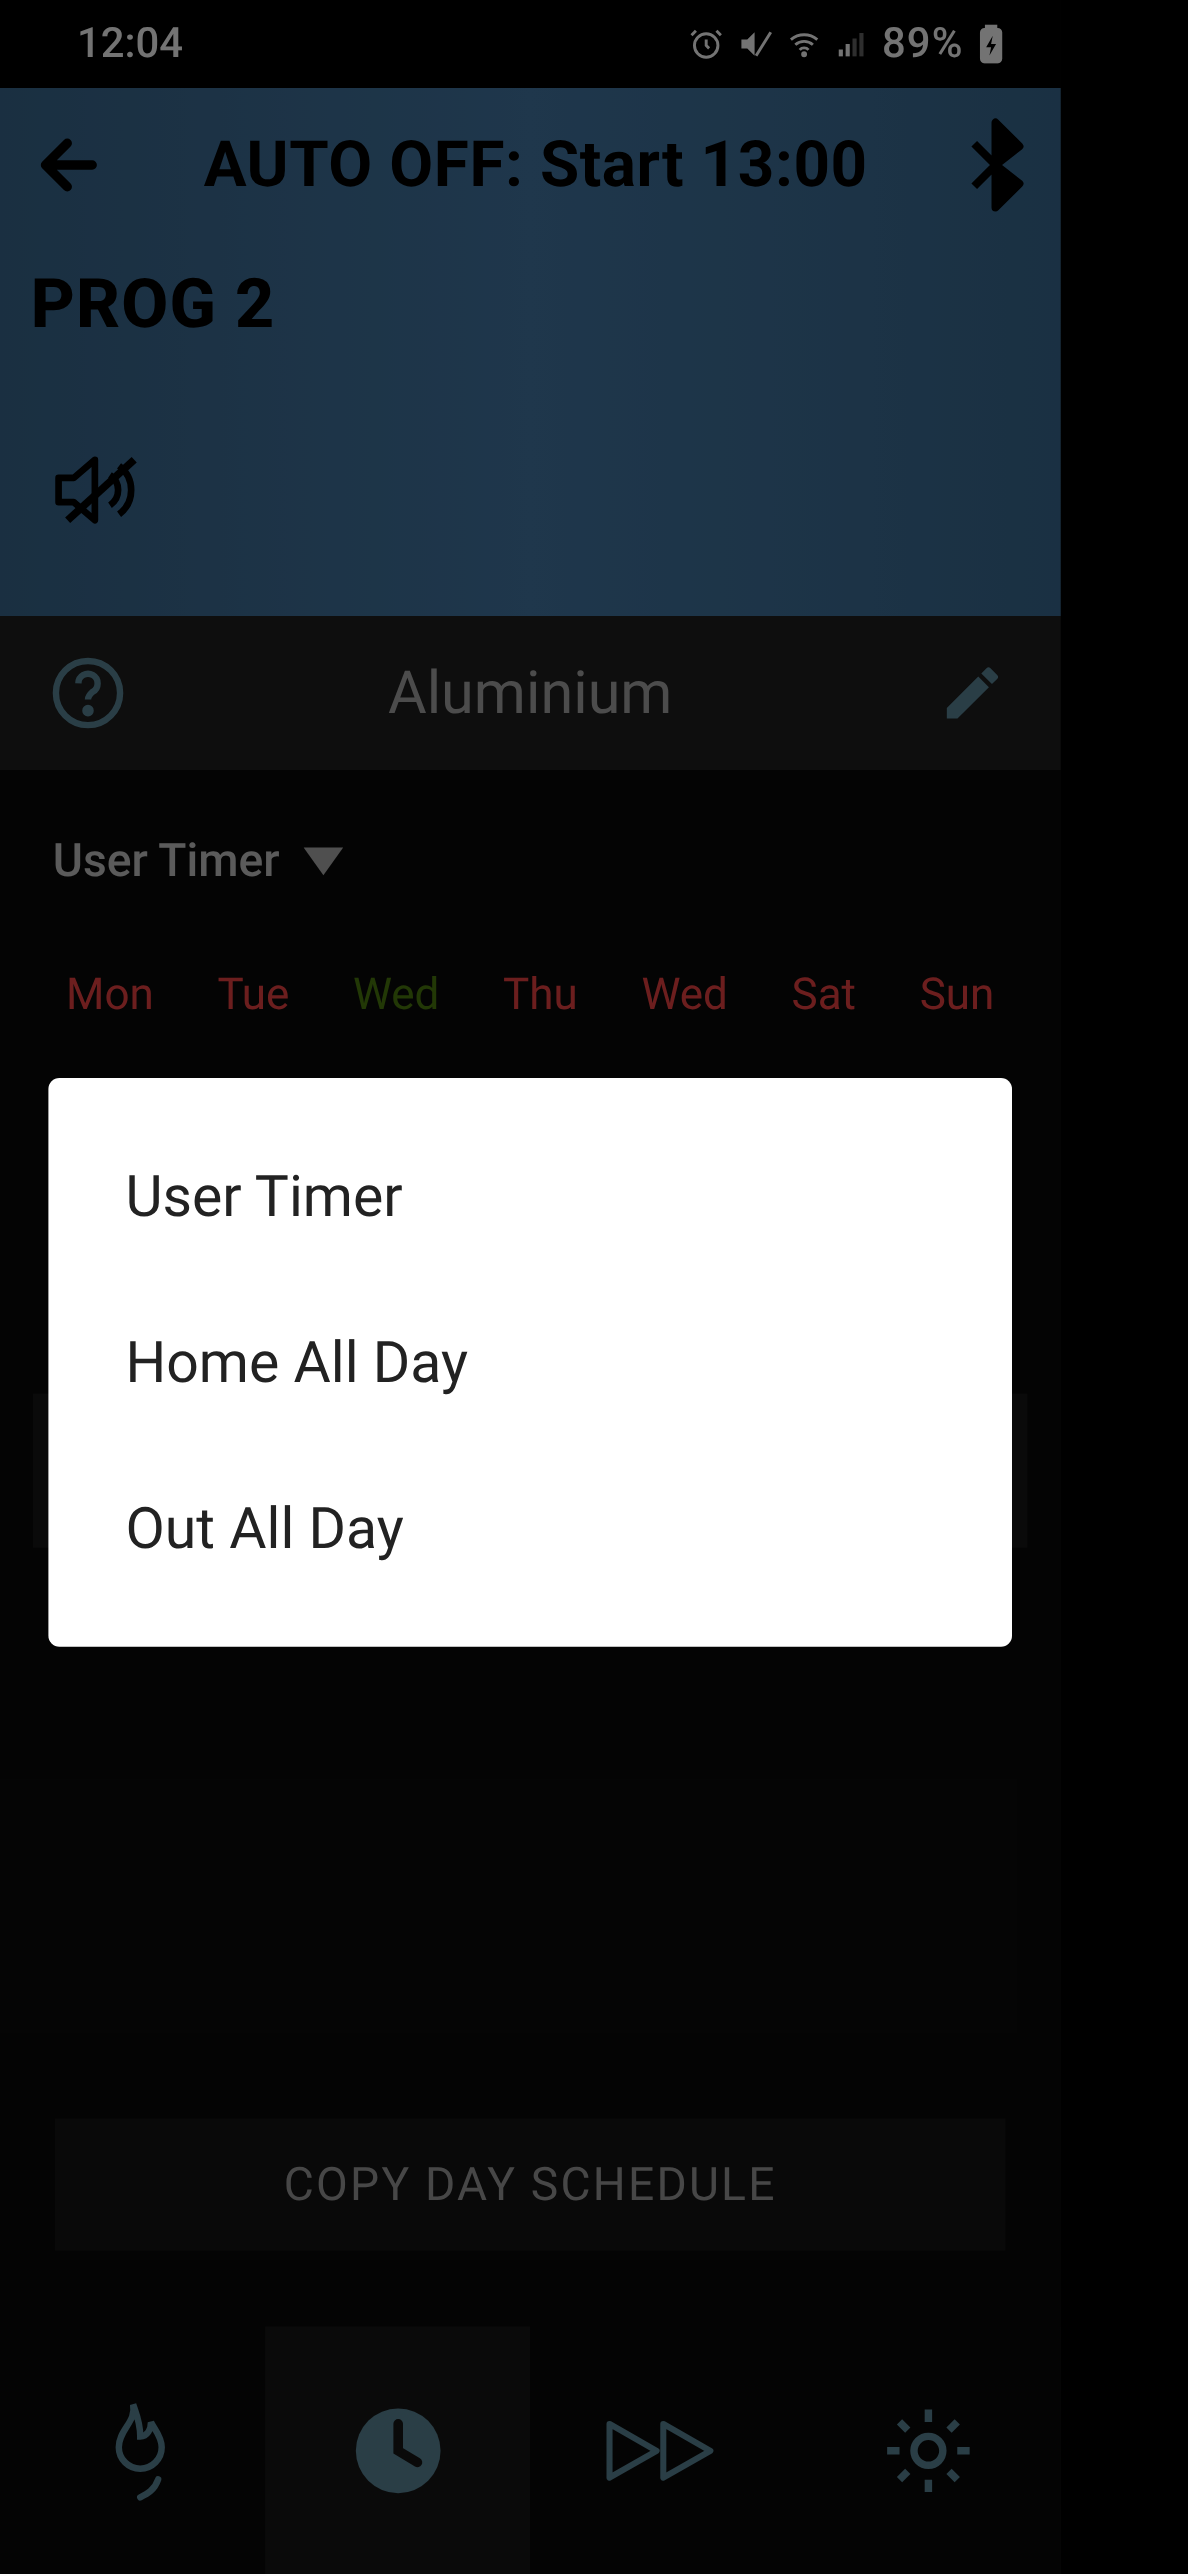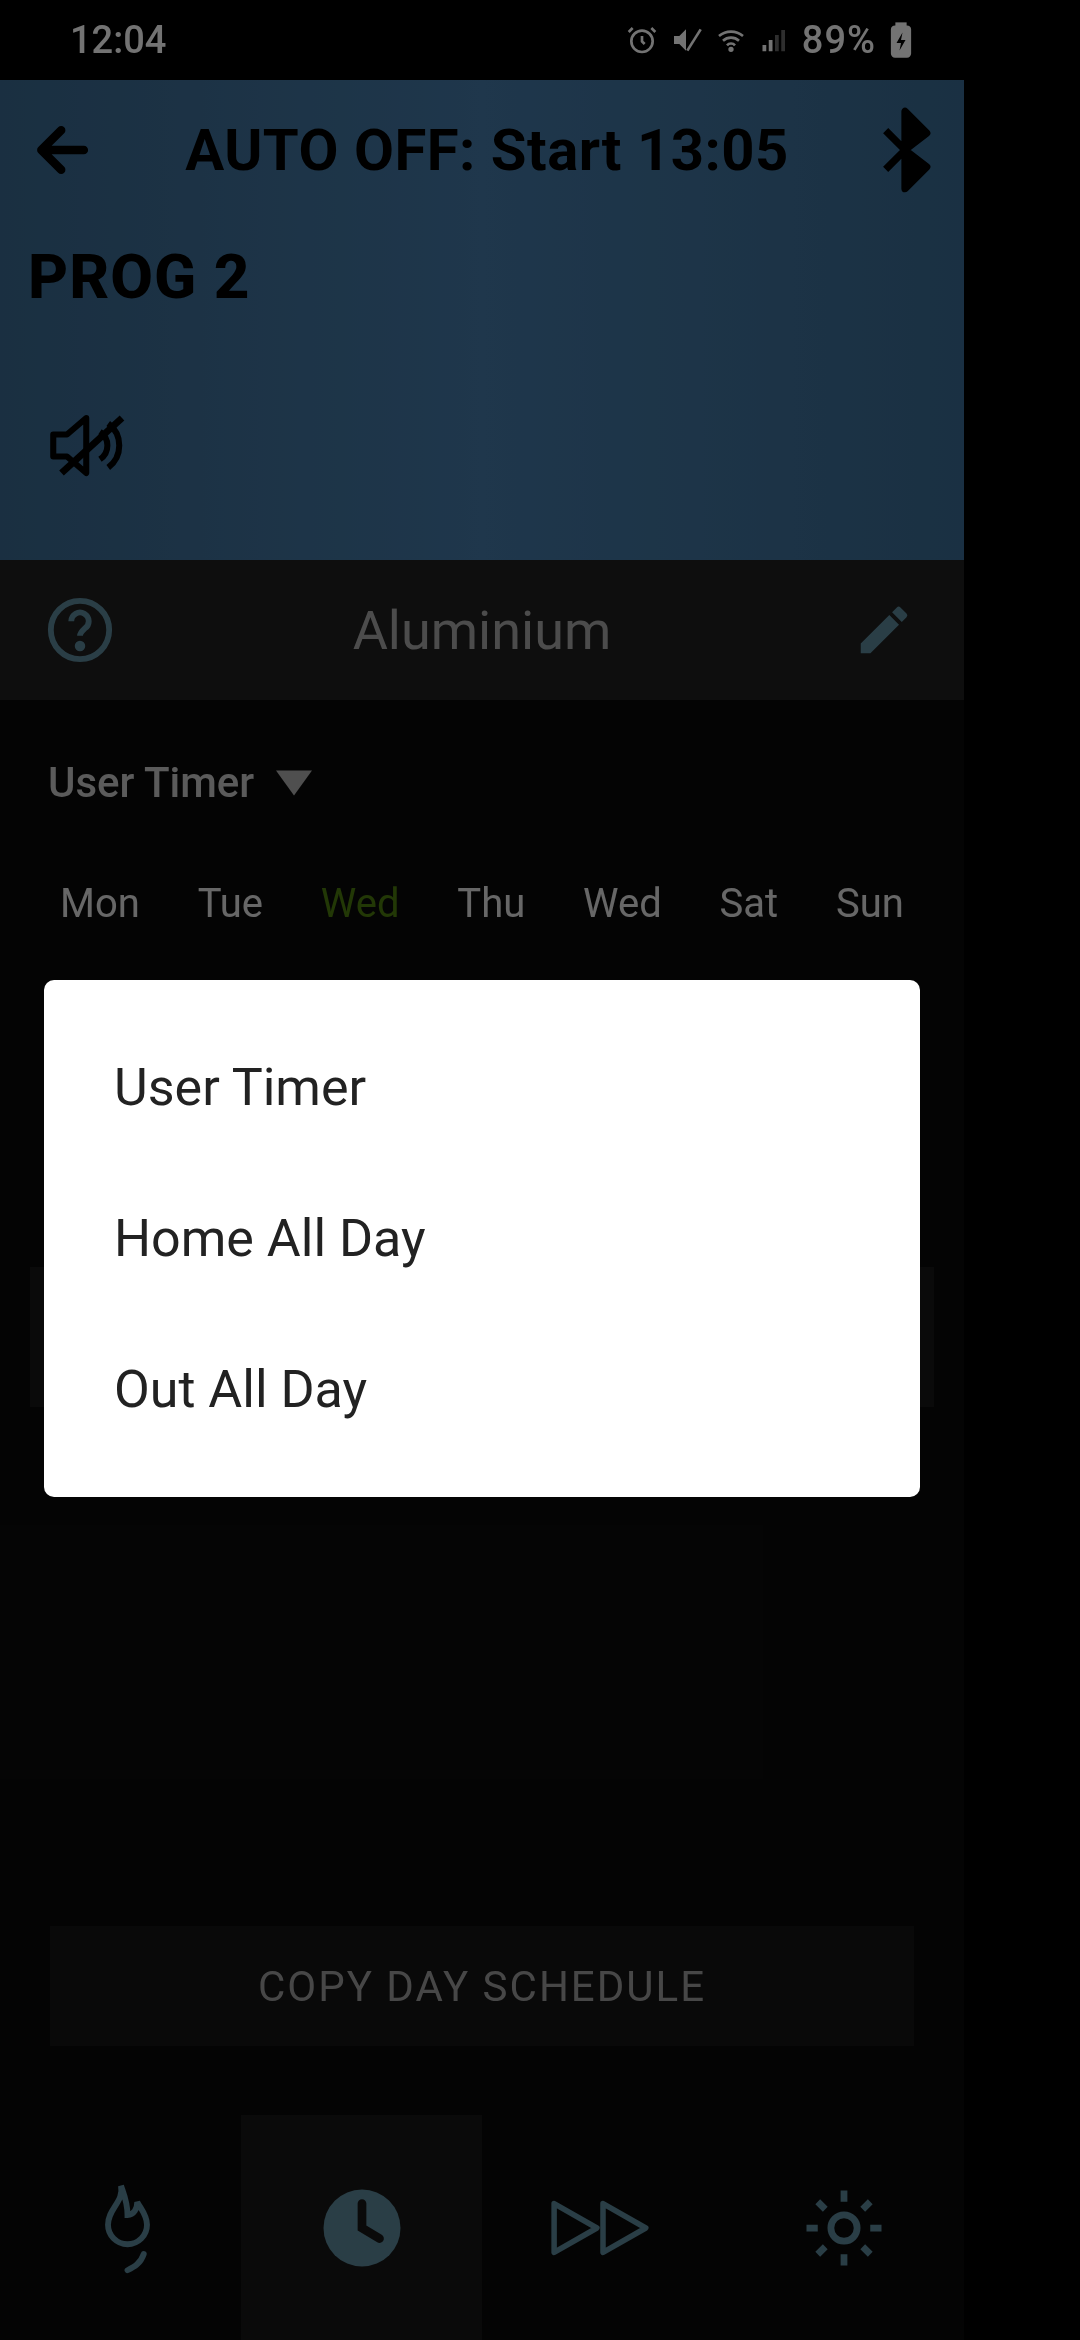--- a/index.html
+++ b/index.html
@@ -23,21 +23,21 @@
   .titlebar .title { flex: 1; text-align: center; font-size: 54px; color: #a8a8a8; }
   .titlebar .icon-slot { width: 80px; display: flex; justify-content: center; }
 
   
   .content { position: absolute; top: 700px; left: 0; right: 0; bottom: 0; background: #0b0b0b; padding: 40px 30px 0 30px; }
   .dropdown-row { display: flex; align-items: center; gap: 22px; padding: 18px 18px; }
   .dropdown-label { font-size: 42px; color: #c9c9c9; font-weight: 500; }
   .dropdown-tri { color: #b0b0b0; }
 
   .days { display: flex; justify-content: space-between; padding: 55px 30px 30px 30px; }
-  .day { font-size: 40px; color: #e5e5e5; }
+  .day { font-size: 40px; color: #ef4444; }
   .day.active { color: #4d7c0f; }
 
   
   .row { display: flex; align-items: center; height: 140px; background: #181818; margin-bottom: 6px; padding: 0 25px; }
   .row .num { width: 70px; font-size: 42px; color: #bdbdbd; text-align: center; }
   .row .time { width: 200px; font-size: 46px; color: #cfcfcf; text-align: center; }
   .row .temp-circle { width: 86px; height: 86px; border: 5px solid #2a6ea8; border-radius: 50%; display: flex; align-items: center; justify-content: center; font-size: 36px; color: #cfcfcf; margin: 0 22px; }
   .row .spacer { flex: 1; }
   .row .chev { color: #5d8a9c; }
 
@@ -101,21 +101,21 @@
     </div>
   </div>
 
   <div class="header">
     <div class="header-topbar">
       <span>
         <svg width="68" height="68" viewBox="0 0 24 24" fill="none" stroke="#000" stroke-width="3" stroke-linecap="round" stroke-linejoin="round">
             <path d="M19 12H5M11 19l-7-7 7-7"></path>
           </svg>
       </span>
-      <div class="header-title">AUTO OFF: Start 13:05</div>
+      <div class="header-title">AUTO OFF: Start 13:00</div>
       <span>
         <svg width="58" height="90" viewBox="0 0 24 36" fill="#000">
             <path d="M12 2v32l9-9-9-7 9-7-9-9zM12 18L4 10m8 8l-8 8" stroke="#000" stroke-width="3" fill="none" stroke-linejoin="round"></path>
             <path d="M12 2l9 9-9 7 9 7-9 9V2z" fill="#000"></path>
           </svg>
       </span>
     </div>
     <div class="header-prog">PROG 2</div>
     <div class="header-mute">
       <svg width="88" height="75" viewBox="0 0 32 24" fill="none" stroke="#000" stroke-width="2.2" stroke-linejoin="round">

